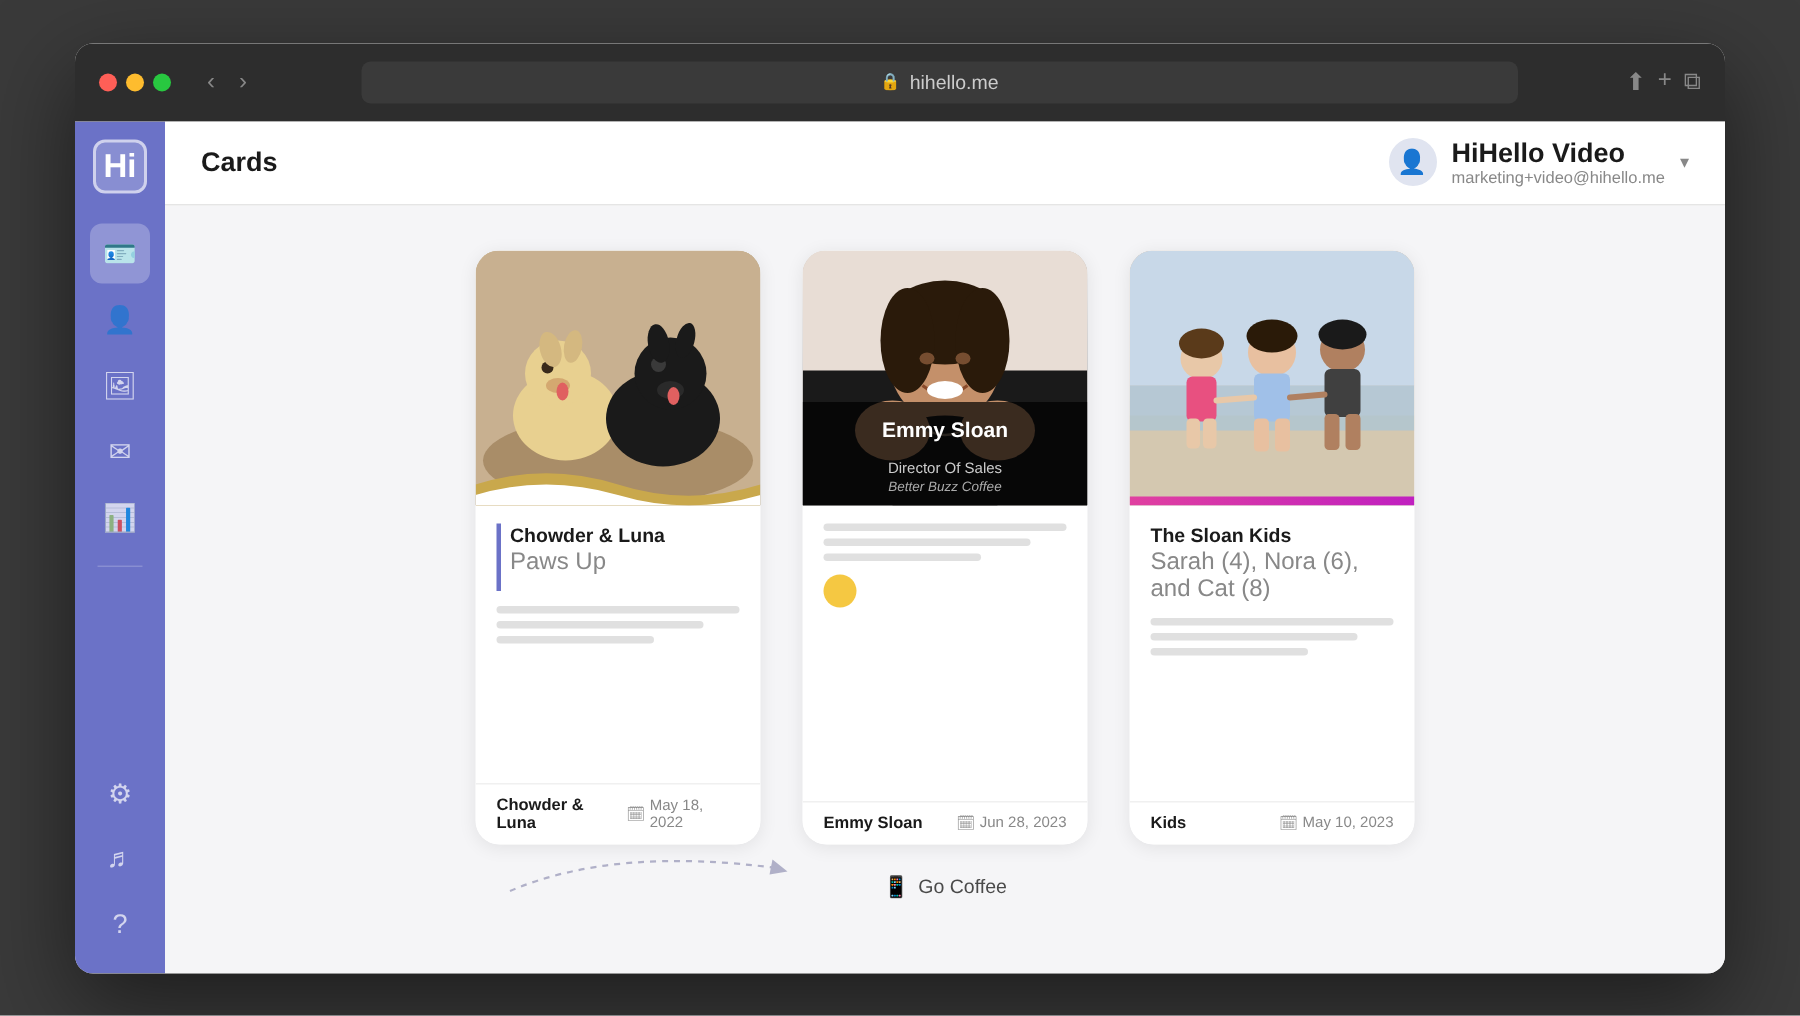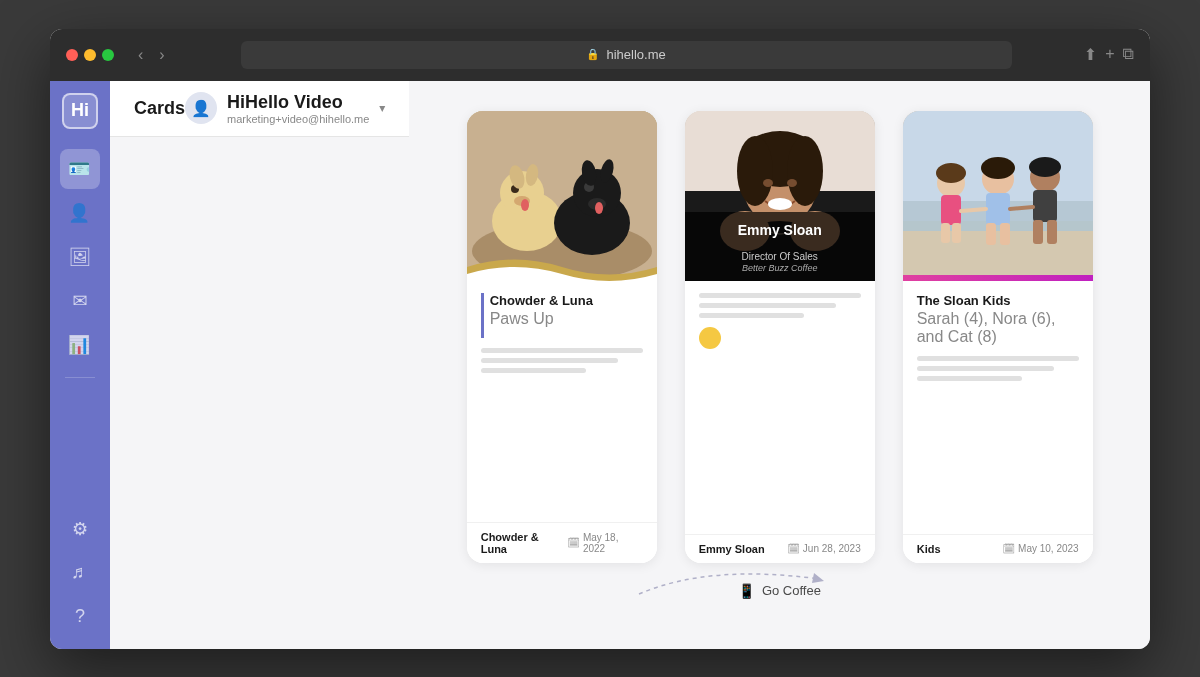--- a/index.html
+++ b/index.html
@@ -115,21 +115,21 @@
       display: flex;
       align-items: center;
       justify-content: center;
       margin-bottom: 20px;
       border: 2px solid rgba(255,255,255,0.6);
     }
 
     .sidebar-logo-text {
       color: white;
       font-weight: 800;
-      font-size: 18px;
+      font-size: 22px;
     }
 
     .sidebar-nav {
       display: flex;
       flex-direction: column;
       align-items: center;
       gap: 4px;
       flex: 1;
     }
 
@@ -158,21 +158,21 @@
       display: flex;
       flex-direction: column;
       align-items: center;
       gap: 4px;
     }
 
     
     .main-content {
       flex: 1;
       display: flex;
-      flex-direction: row;
+      flex-direction: column;
       background: #f5f5f7;
       overflow: hidden;
     }
 
     
     .header {
       background: white;
       height: 56px;
       display: flex;
       align-items: center;

